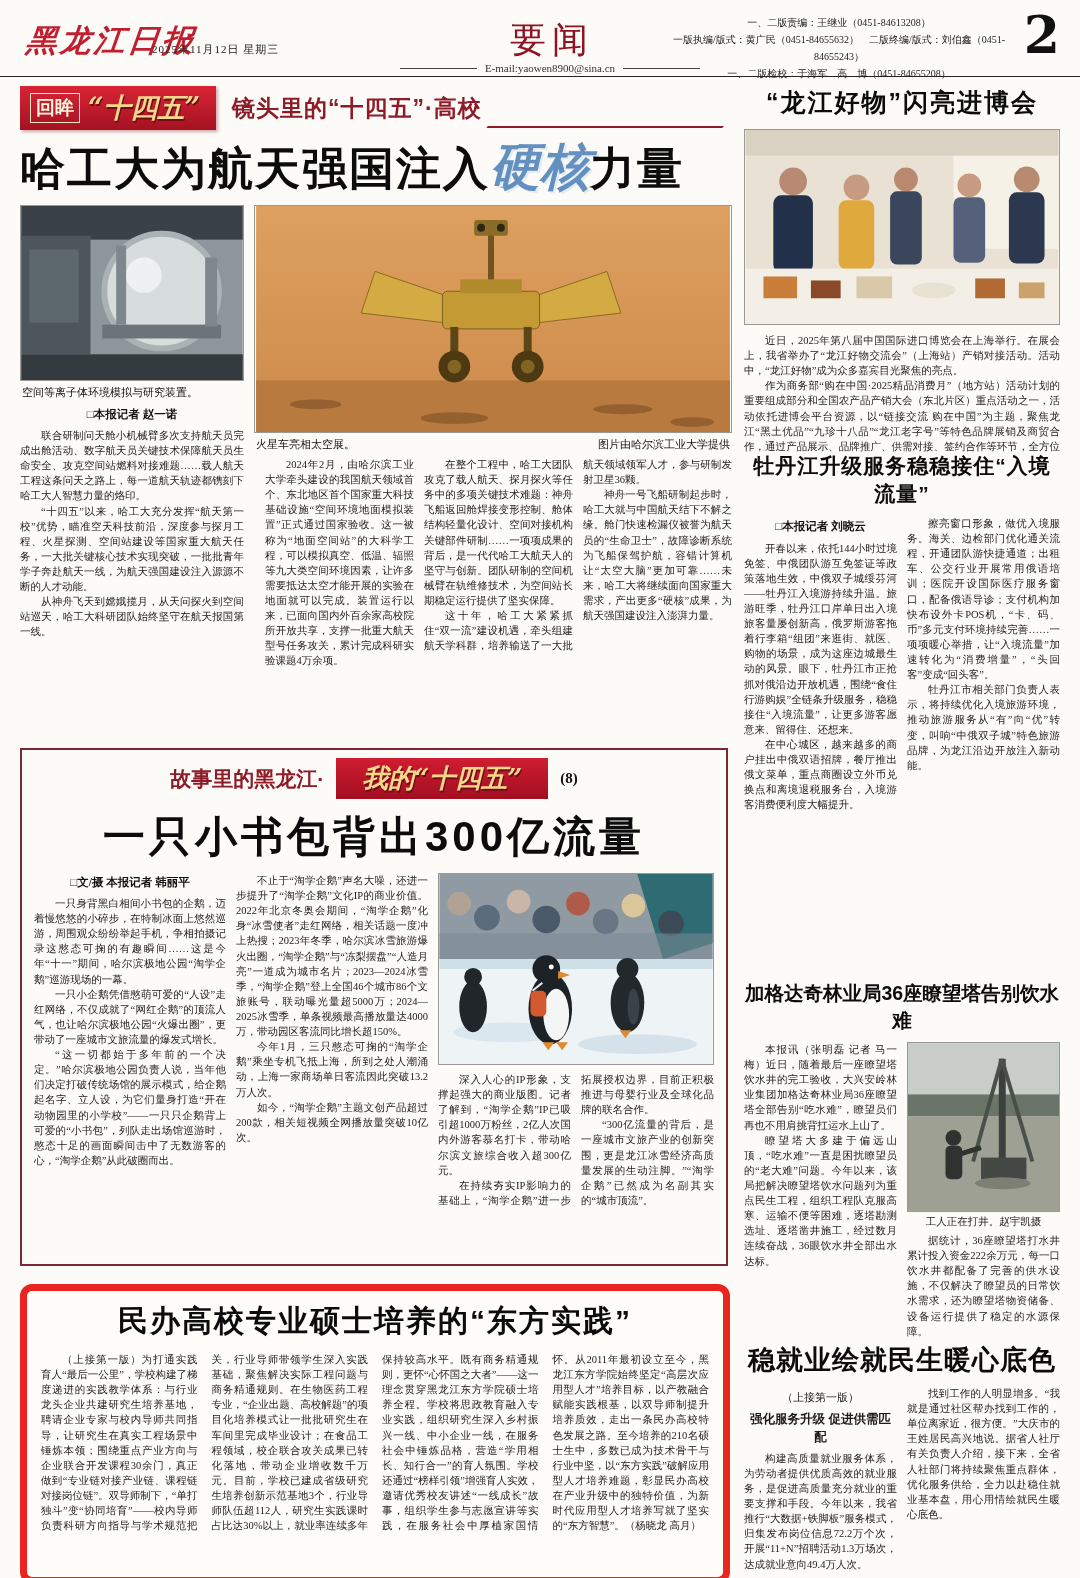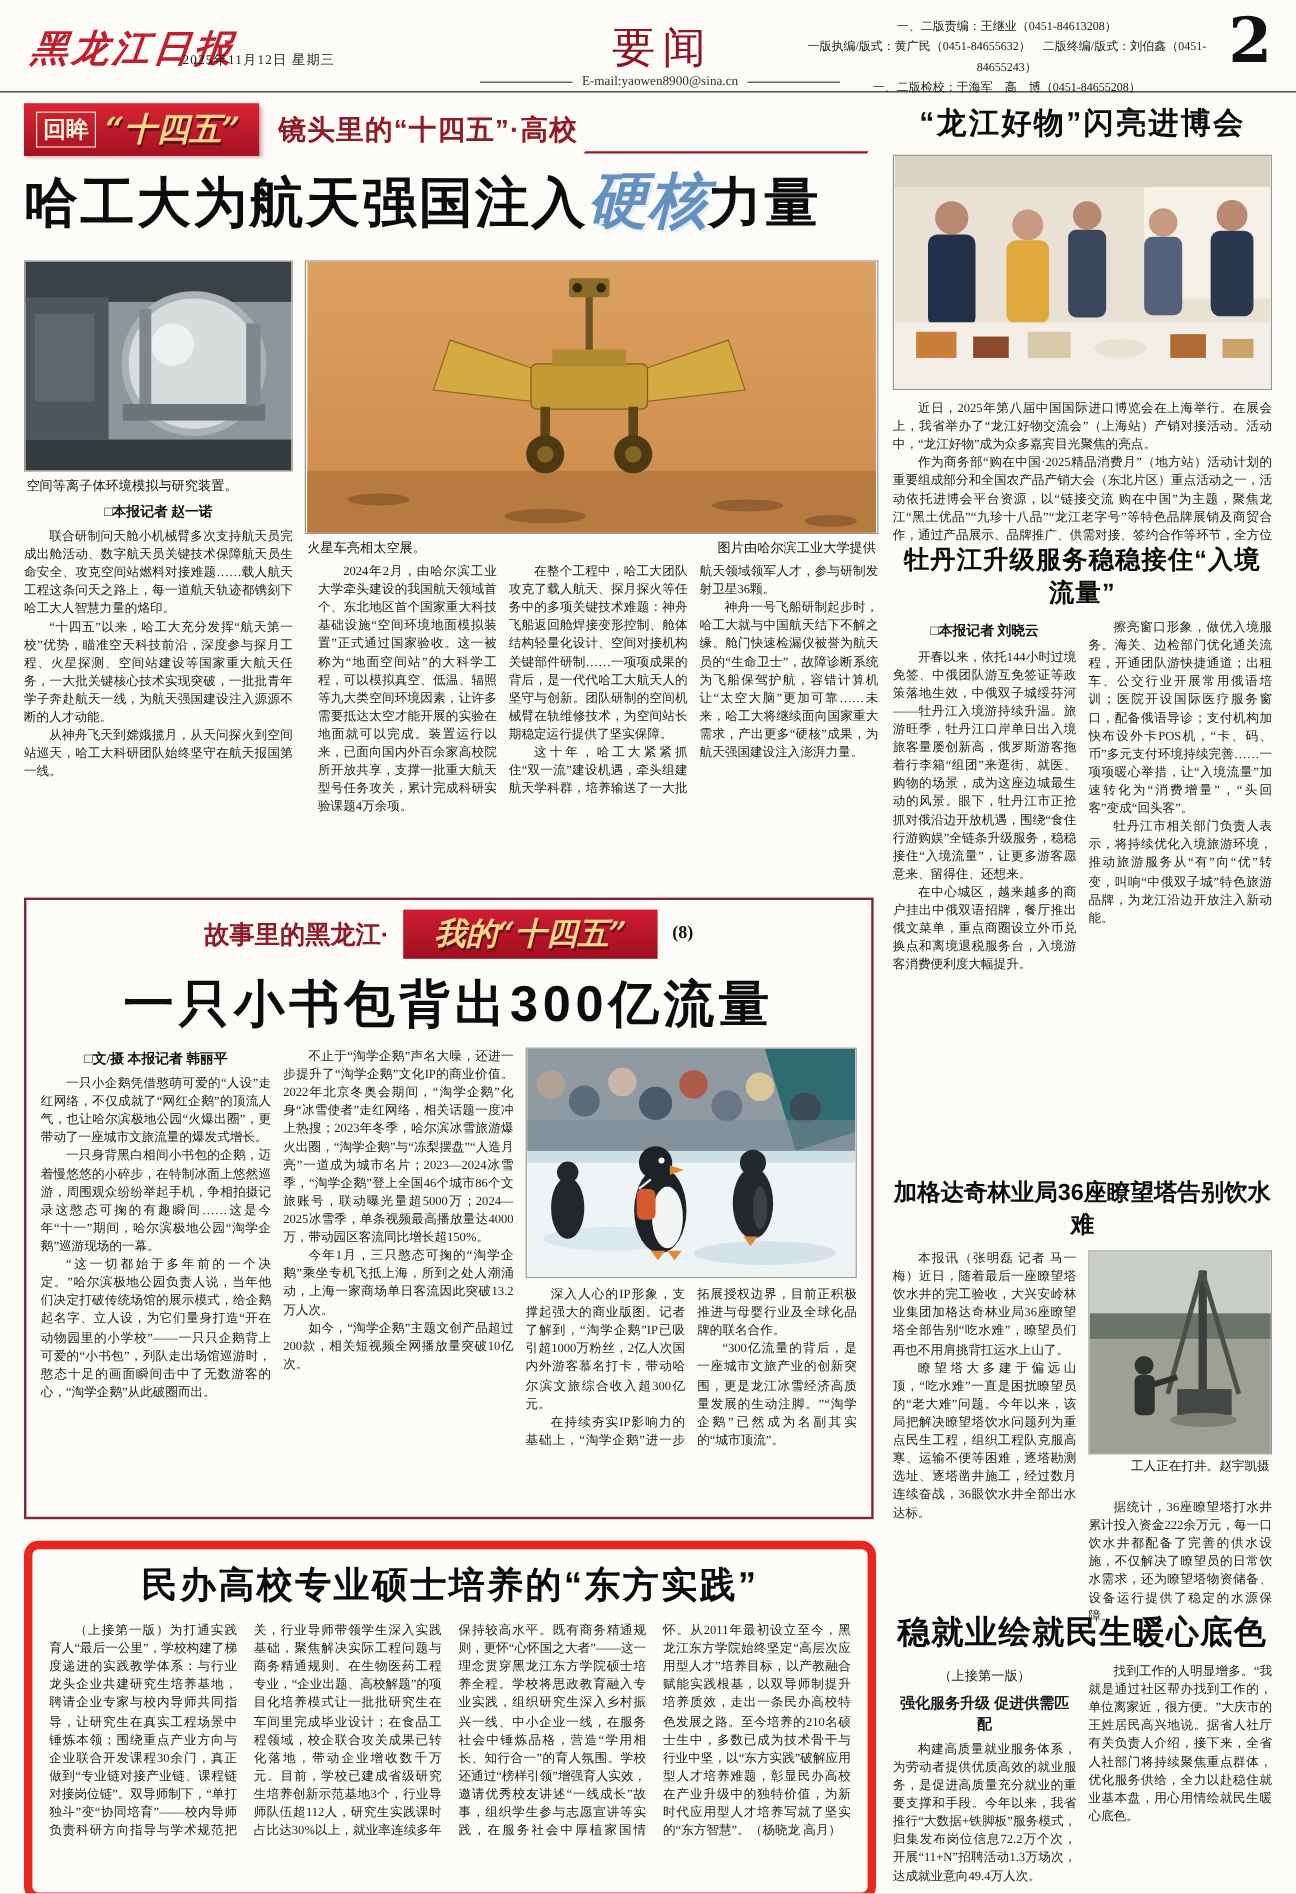--- a/index.html
+++ b/index.html
@@ -33,21 +33,21 @@
   .k1-box{display:flex;align-items:center;gap:8px;background:linear-gradient(180deg,#d92434,#a41223);
         padding:4px 16px 4px 10px;box-shadow:2px 2px 3px rgba(120,20,30,.35);}
   .k1-hm{border:1.5px solid #f4e4c2;color:#fdf4de;font-size:19px;font-weight:800;padding:1px 5px;
         font-family:"Liberation Sans",sans-serif;}
   .k1-cal{font-size:27px;font-weight:900;font-style:italic;color:#f6d78c;
         font-family:"DejaVu Serif",serif;text-shadow:1px 2px 0 #6f0c16;}
   .k1-sub{margin-left:16px;color:#8e1b28;font-size:23px;font-weight:800;
         font-family:"Liberation Sans",sans-serif;letter-spacing:1px;white-space:nowrap;}
   .k1-tail{flex:1;align-self:flex-end;margin:0 4px 4px 10px;height:14px;
         border-bottom:2px solid #8e1b28;transform:skewX(-35deg);}
-  .a1-headline{margin:8px 0 22px;font-size:45px;letter-spacing:2px;line-height:1.1;}
+  .a1-headline{margin:8px 0 10px;font-size:45px;letter-spacing:2px;line-height:1.1;}
   .a1-accent{color:#6490c0;font-style:italic;font-size:50px;
         text-shadow:2px 2px 0 #e4ecf4;letter-spacing:0;}
   .a1-photos{display:flex;gap:10px;}
   .a1-left{width:224px;}
   .a1-right{width:478px;}
   .ph{display:block;border:1px solid #9a9a92;box-sizing:border-box;}
   .a1-cap-row{display:flex;justify-content:space-between;margin:4px 2px 2px;}
   .a1-byline{margin:7px 0 6px;}
   .a1-col1{height:318px;}
   .a1-right-body{margin-top:5px;column-count:3;column-gap:10px;height:280px;margin-left:11px;}
@@ -76,21 +76,21 @@
   .r-headline{text-align:center;}
   .r1{top:86px;} .r1 .r-headline{font-size:25px;letter-spacing:2px;}
   .r1-photo{margin:10px 0 8px;}
   .r1-body{height:122px;}
   .r2{top:452px;} .r2 .r-headline{font-size:21px;letter-spacing:1px;}
   .r-cols{display:flex;gap:10px;margin-top:8px;}
   .r-col{width:153px;}
   .r2 .r-col{height:478px;}
   .r3{top:980px;} .r3 .r-headline{font-size:19.5px;}
   .r3 .r-col{height:318px;}
-  .well-cap{margin:3px 2px 20px;font-size:10.5px;display:flex;justify-content:flex-end;}
+  .well-cap{margin:3px 2px 4px;font-size:10.5px;display:flex;justify-content:center;}
   .r4{top:1342px;} .r4 .r-headline{font-size:27px;letter-spacing:1px;}
   .r4 .r-col{height:190px;}
   .cont-note{text-align:center;font-size:11px;margin:4px 0;}
   .subhead{text-align:center;font-size:12.5px;font-weight:900;margin:2px 0 5px;
       font-family:"Liberation Sans",sans-serif;}
 </style>
 </head>
 <body>
 
 <div class="page">
@@ -192,22 +192,22 @@
     <div class="k2">
       <span class="k2-pre">故事里的黑龙江·</span>
       <span class="k2-box">我的“十四五”</span>
       <span class="k2-num">(8)</span>
     </div>
     <div class="a2-headline hl">一只小书包背出300亿流量</div>
     <div class="a2-content">
       <div class="a2-col">
         <div class="byline a2-byline">□文/摄 本报记者 韩丽平</div>
         <div class="bt" style="height:362px;">
+          <p>一只身背黑白相间小书包的企鹅，迈着慢悠悠的小碎步，在特制冰面上悠然巡游，周围观众纷纷举起手机，争相拍摄记录这憨态可掬的有趣瞬间……这是今年“十一”期间，哈尔滨极地公园“淘学企鹅”巡游现场的一幕。</p>
           <p>一只小企鹅凭借憨萌可爱的“人设”走红网络，不仅成就了“网红企鹅”的顶流人气，也让哈尔滨极地公园“火爆出圈”，更带动了一座城市文旅流量的爆发式增长。</p>
-          <p>一只身背黑白相间小书包的企鹅，迈着慢悠悠的小碎步，在特制冰面上悠然巡游，周围观众纷纷举起手机，争相拍摄记录这憨态可掬的有趣瞬间……这是今年“十一”期间，哈尔滨极地公园“淘学企鹅”巡游现场的一幕。</p>
           <p>“这一切都始于多年前的一个决定。”哈尔滨极地公园负责人说，当年他们决定打破传统场馆的展示模式，给企鹅起名字、立人设，为它们量身打造“开在动物园里的小学校”——一只只企鹅背上可爱的“小书包”，列队走出场馆巡游时，憨态十足的画面瞬间击中了无数游客的心，“淘学企鹅”从此破圈而出。</p>
         </div>
       </div>
       <div class="a2-col">
         <div class="bt" style="height:398px;">
           <p>不止于“淘学企鹅”声名大噪，还进一步提升了“淘学企鹅”文化IP的商业价值。2022年北京冬奥会期间，“淘学企鹅”化身“冰雪使者”走红网络，相关话题一度冲上热搜；2023年冬季，哈尔滨冰雪旅游爆火出圈，“淘学企鹅”与“冻梨摆盘”“人造月亮”一道成为城市名片；2023—2024冰雪季，“淘学企鹅”登上全国46个城市86个文旅账号，联动曝光量超5000万；2024—2025冰雪季，单条视频最高播放量达4000万，带动园区客流同比增长超150%。</p>
           <p>今年1月，三只憨态可掬的“淘学企鹅”乘坐专机飞抵上海，所到之处人潮涌动，上海一家商场单日客流因此突破13.2万人次。</p>
           <p>如今，“淘学企鹅”主题文创产品超过200款，相关短视频全网播放量突破10亿次。</p>
         </div>
       </div>

